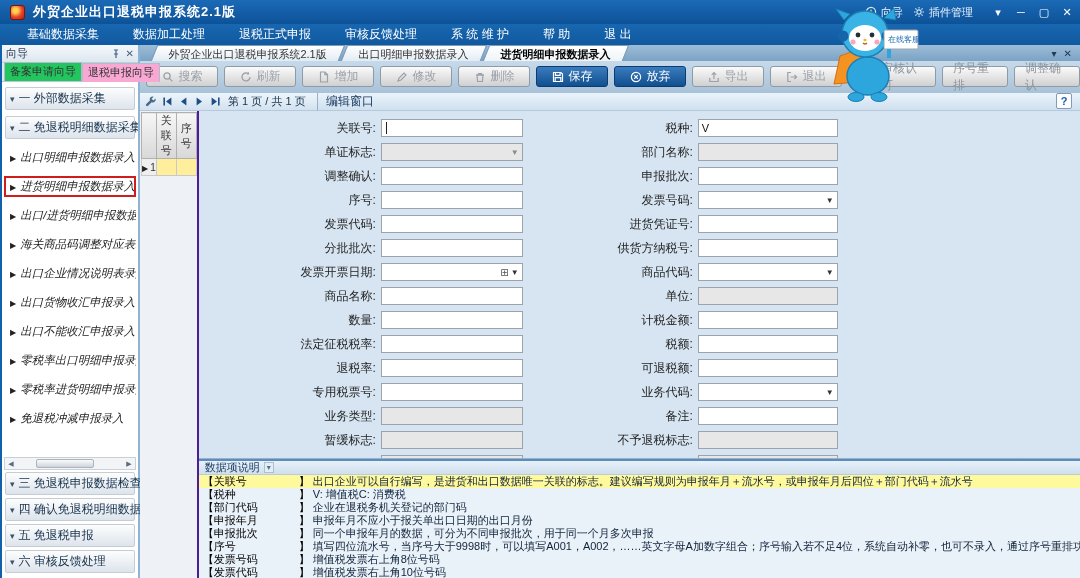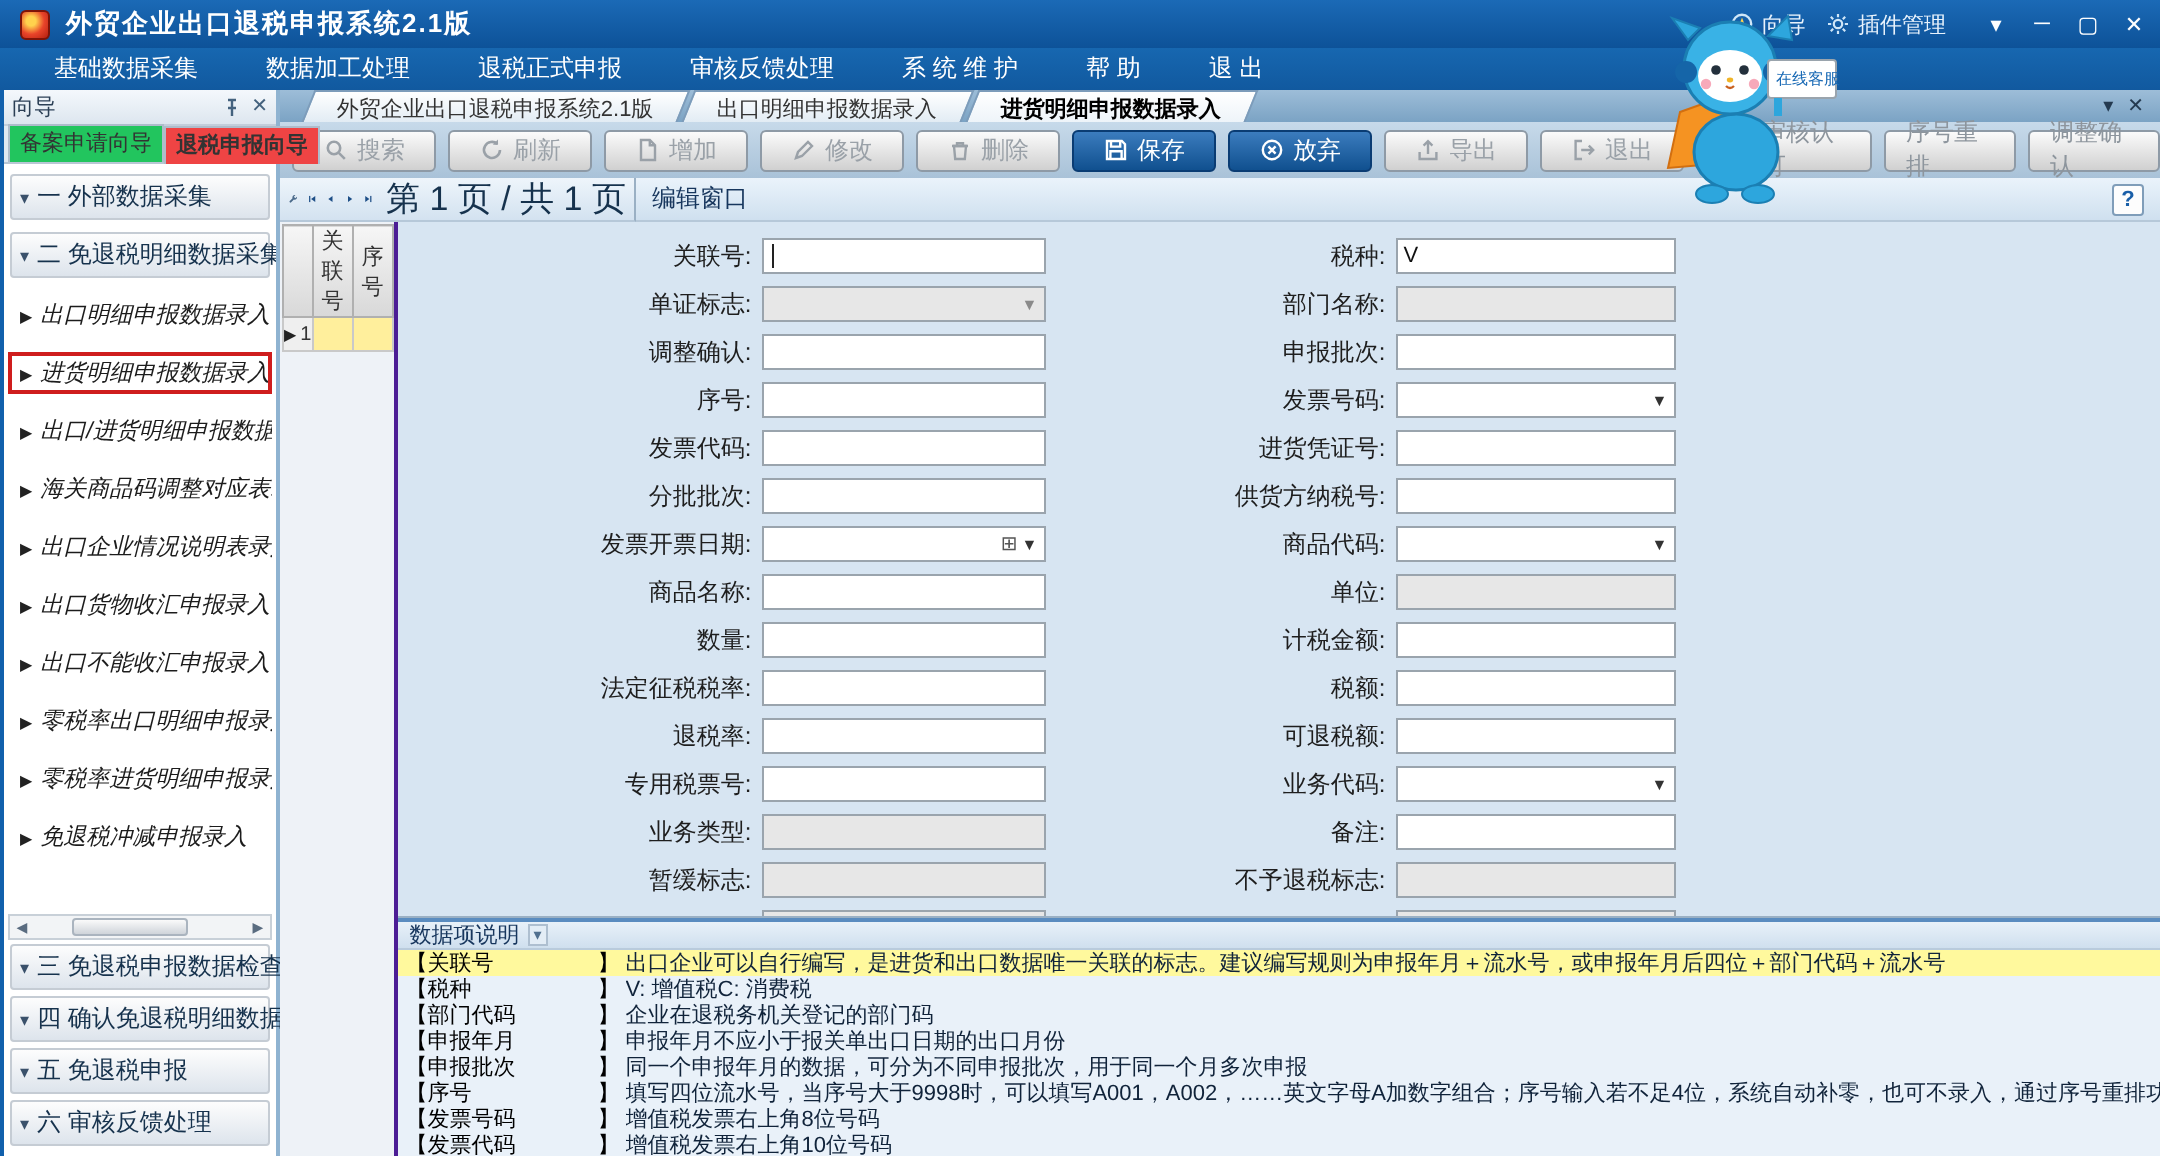--- a/index.html
+++ b/index.html
@@ -22,21 +22,21 @@
 
   
   .app-body { display:flex; height:533px; }
 
   
   .sidebar { width:140px; background:#fff; border-left:2px solid #1160ac; border-right:2px solid #8fb3d1; display:flex; flex-direction:column; }
   .sb-header { height:18px; background:linear-gradient(#f4f8fc,#dde6ef); border-bottom:1px solid #c3cedb; display:flex; align-items:center; padding:0 4px; color:#2b3f55; font-size:11px; }
   .sb-header .sp { margin-left:auto; display:flex; gap:5px; align-items:center; color:#44627e; font-size:10px;}
   .sb-tabs { height:19px; background:#dfe8f1; display:flex; align-items:flex-end; padding-left:2px; border-bottom:1px solid #b9c6d4; }
   .sb-tab { font-size:11px; padding:1px 5px 2px; border:1px solid #aebccb; border-bottom:none; background:#22c55e; color:#333; white-space:nowrap; }
-  .sb-tab.active { background:#ef4444; font-weight:bold; position:relative; top:1px; }
+  .sb-tab.active { background:#f9a8d4; font-weight:normal; position:relative; top:1px; }
   .sb-tab-arrows { margin-left:auto; display:flex; gap:1px; padding:0 2px 2px; }
   .sb-tab-arrows span { font-size:8px; color:#5a6c80; border:1px solid #b4c0cd; background:#e9eef4; width:11px; height:12px; line-height:11px; text-align:center; }
   .sb-tree { flex:1; padding:3px 2px; overflow:hidden; }
   .tree-section { background:linear-gradient(#fdfdfd,#dde4ec); border:1px solid #c5ccd4; border-radius:2px; font-size:12px; color:#16324d; padding:2px 4px; margin:2px 1px 6px; white-space:nowrap; }
   .tree-section .car { font-size:9px; color:#3a516b; margin-right:4px; }
   .tree-item { font-size:11.5px; color:#1c1c1c; padding:3px 2px 3px 6px; white-space:nowrap; overflow:hidden; margin:8px 0;font-style:italic; }
   .tree-item .ar { font-size:8px; color:#222; margin-right:4px; }
   .tree-item.hl { border:2px solid #cf1d1d; padding:1px 0 1px 4px; }
   .sb-hscroll { height:13px; margin:2px 2px; border:1px solid #c8d0d8; background:#f2f4f6; display:flex; align-items:center; }
   .sb-hscroll .arw { width:12px; font-size:7px; color:#5a6c80; text-align:center; }
@@ -56,21 +56,21 @@
 
   .toolbar { height:39px; background:linear-gradient(#c7daea,#a9c2d8); display:flex; align-items:center; gap:6px; padding:0 0 0 6px; }
   .tb-button { height:21px; min-width:72px; display:flex; align-items:center; justify-content:center; gap:5px; border-radius:3px; border:1px solid #8e9aa6; background:linear-gradient(#fbfbfb,#d0d0d0); color:#9aa1a8; font-size:12px; padding:0 10px; }
   .tb-button.primary { background:linear-gradient(#3b7cbe,#10508f); border-color:#0a3c73; color:#fff; }
   .tb-button.plain { min-width:66px; color:#8d959d; }
   .tb-button svg { flex:none; }
   .tb-gap { width:28px; }
 
   .second-row { height:22px; display:flex; }
   .nav-left { width:178px; background:linear-gradient(#eef5fb,#d3e2f0); border-right:1px solid #9ab0c4; border-bottom:1px solid #b6c8d9; display:flex; align-items:center; gap:5px; padding:0 4px; color:#1d4e86; }
-  .nav-left .pg { color:#16324d; font-size:17px; white-space:nowrap; margin-left:2px; }
+  .nav-left .pg { color:#16324d; font-size:11px; white-space:nowrap; margin-left:2px; }
   .edit-header { flex:1; background:linear-gradient(#eaf3fb,#cfe0ef); border-bottom:1px solid #b6c8d9; display:flex; align-items:center; padding:0 8px; color:#17365d; font-size:12px; }
   .help-btn { margin-left:auto; width:16px; height:16px; border:1px solid #7f9db9; border-radius:2px; background:#fdfdfd; color:#1a5fa8; font-weight:bold; font-size:11px; text-align:center; line-height:14px; }
 
   .content-row { height:467px; display:flex; }
   .grid-panel { width:178px; background:#eef2f7; border-right:2px solid #4c1d95; padding:1px 0 0 1px; }
   .grid-table { border-collapse:collapse; }
   .grid-table th { background:linear-gradient(#f6f6f6,#d8d8d8); border:1px solid #b0b0b0; font-weight:normal; font-size:11px; color:#333; height:18px; padding:0 4px; text-align:left; }
   .grid-table td { border:1px solid #c9c9c9; height:17px; font-size:11px; }
   .grid-table td.sel { background:#efefef; width:16px; text-align:center; font-size:8px; color:#222; }
   .grid-table td.yellow { background:#ffef9c; }

